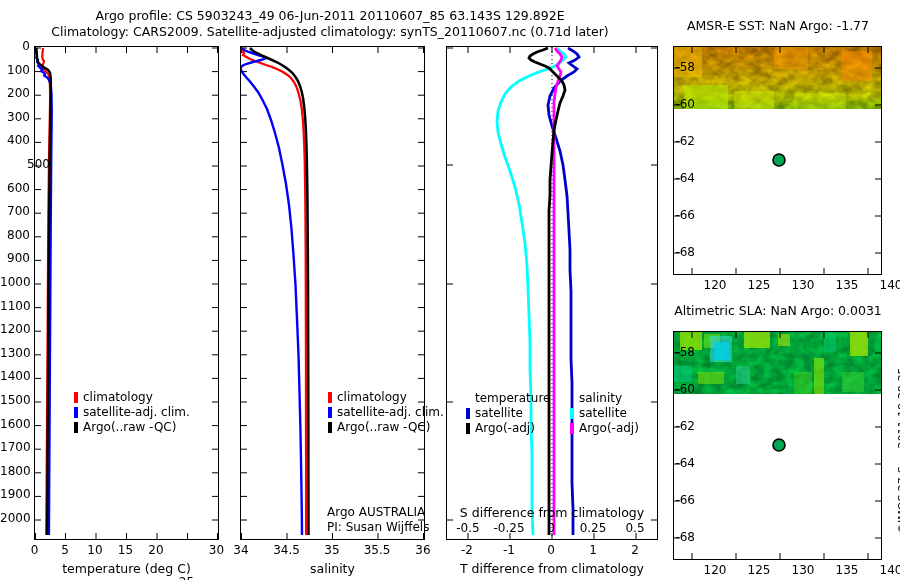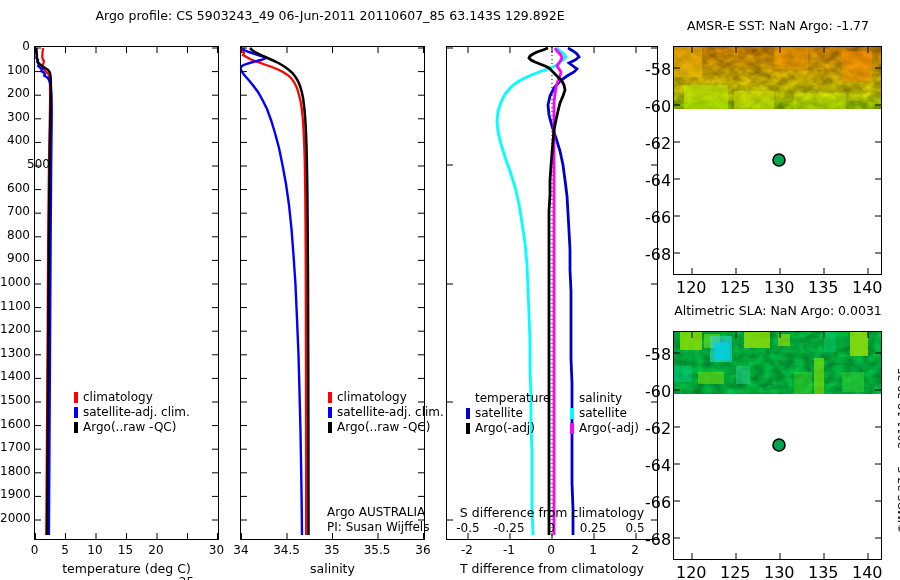--- a/index.html
+++ b/index.html
@@ -71,31 +71,33 @@
   .watermark {
     position: absolute;
     font-size: 11px;
     white-space: nowrap;
     transform-origin: 0 0;
     transform: rotate(-90deg);
   }
   svg { display: block; }
   .maptick {
     position: absolute;
-    font-size: 16px;
-    white-space: nowrap;
+    font-size: 12px;
+    white-space: nowrap;
+    margin-left: 24px;
   }
 </style>
 </head>
 <body>
 
 <div class="root">
 
   <div class="ttl">
     <div>Argo profile: CS 5903243_49 06-Jun-2011 20110607_85 63.143S 129.892E</div>
+    <div>Climatology: CARS2009. Satellite-adjusted climatology: synTS_20110607.nc (0.71d later)</div>
   </div>
 
   <div class="panel">
 
     <div class="axbox" style="left:34px; top:46px; width:185px; height:494px;">
       <svg width="183" height="492" viewBox="0 0 183 492">
 
         <g stroke="#000" stroke-width="1">
           <line x1="0.5" y1="492" x2="0.5" y2="486"></line>
           <line x1="30.5" y1="492" x2="30.5" y2="486"></line>

